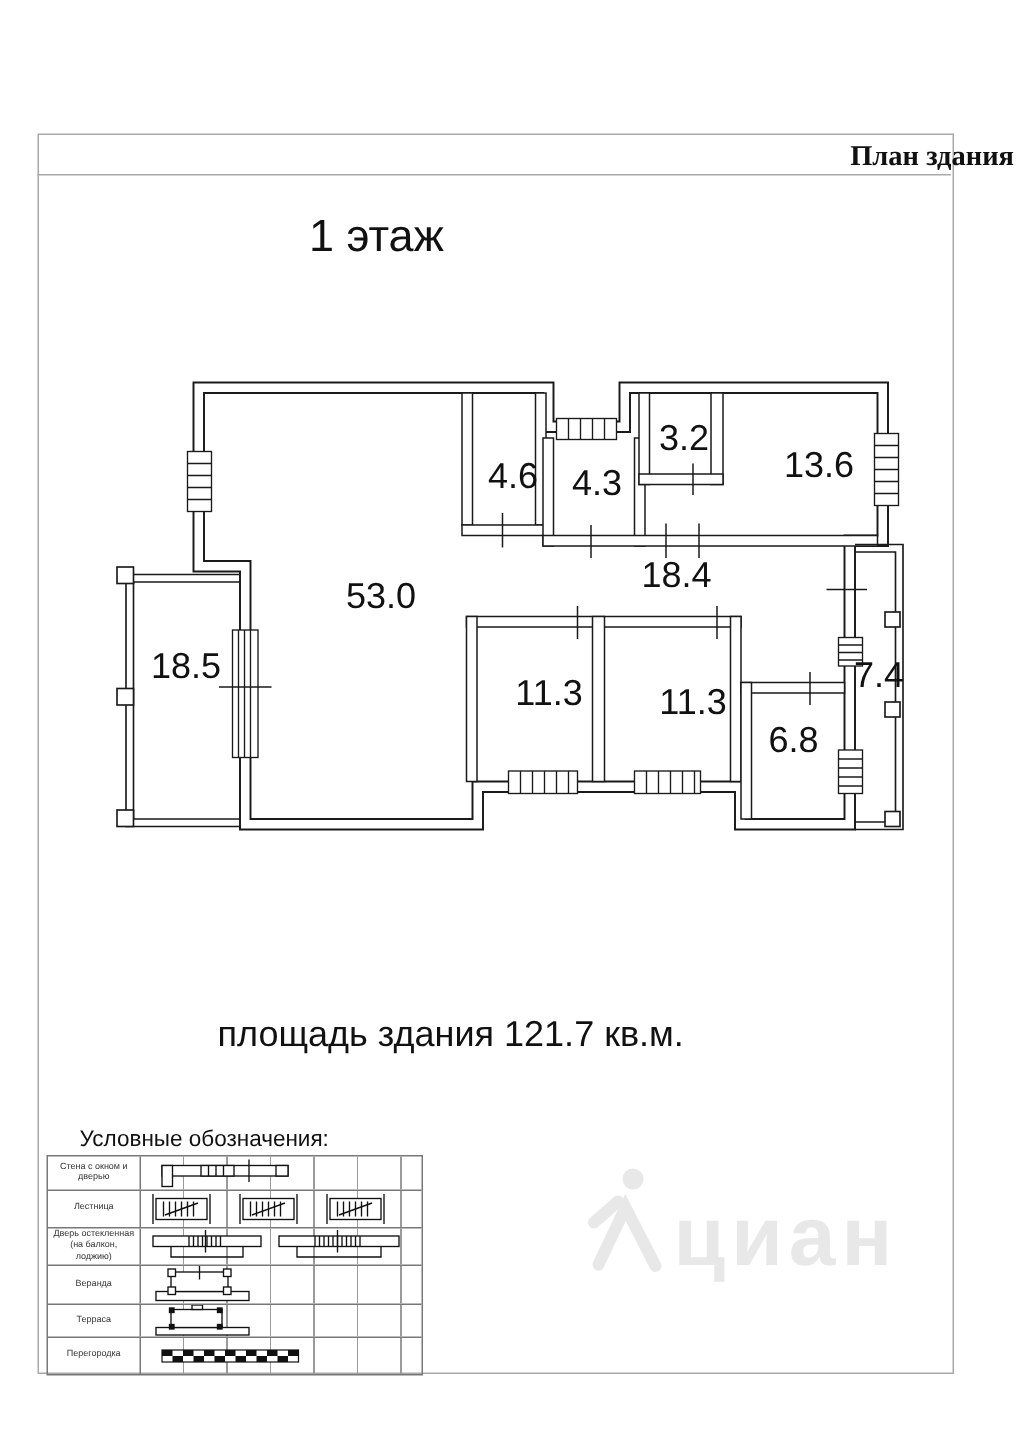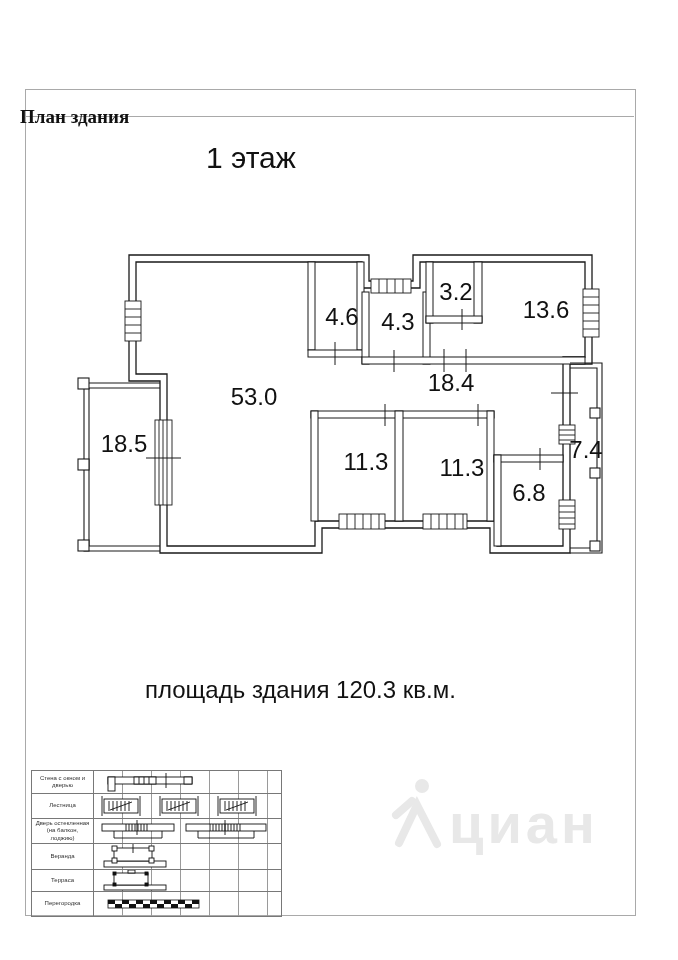--- a/index.html
+++ b/index.html
@@ -1,21 +1,21 @@
 <!DOCTYPE html>
 <html><head>
 <meta charset="utf-8">
 <style>
   html,body{margin:0;padding:0;background:#fff;}
   #page{position:relative;width:678px;height:960px;background:#fff;overflow:hidden;
         font-family:"Liberation Sans",sans-serif;color:#111;}
   .abs{position:absolute;}
   #page-border{left:25px;top:89px;width:609px;height:825px;border:1.4px solid #a9a9a9;}
   #title-bar{left:25px;top:89px;width:609px;height:27px;border-bottom:1.4px solid #a9a9a9;}
-  #doc-title{left:20px;top:106px;width:656px;text-align:left;
+  #doc-title{left:20px;top:94px;width:656px;text-align:right;
              font-family:"Liberation Serif",serif;font-weight:bold;font-size:19px;}
   #floor-label{left:206px;top:141px;width:300px;font-size:30px;}
   .area-line{left:145px;font-size:24px;white-space:nowrap;}
   #legend-title{left:53px;top:751px;font-size:15px;}
   #scale-label{left:400px;top:854px;width:201px;text-align:right;
                font-family:"Liberation Serif",serif;font-weight:bold;font-size:18px;}
   
   #legend-table{left:31px;top:770px;width:251px;border:1px solid #787878;box-sizing:border-box;}
   .lrow{display:flex;border-bottom:1px solid #787878;box-sizing:border-box;}
   .lrow:last-child{border-bottom:none;}
@@ -147,22 +147,23 @@
       <text x="456" y="300">3.2</text>
       <text x="546" y="318">13.6</text>
       <text x="451" y="391">18.4</text>
       <text x="366" y="470">11.3</text>
       <text x="462" y="476">11.3</text>
       <text x="529" y="501">6.8</text>
       <text x="586" y="458">7.4</text>
     </g>
   </svg>
 
-  <div class="abs area-line" style="top:676px">площадь здания 120.3 кв.м.</div>
-
+  <div class="abs area-line" style="top:676px">площадь здания 121.7 кв.м.</div>
+
+  <div class="abs" id="legend-title">Условные обозначения:</div>
 
   <div class="abs" id="legend-table">
 
     <div class="lrow" style="height:23px">
       <div class="lcell-label">Стена с окном и дверью</div>
       <div class="lcell-sym">
         <svg width="186" height="22" viewBox="0 0 186 22" fill="none" stroke="#111" stroke-width="0.9">
           <rect x="14" y="6" width="84" height="7" fill="#fff"></rect>
           <rect x="14" y="6" width="7" height="14" fill="#fff"></rect>
           <rect x="40" y="6" width="22" height="7" fill="#fff"></rect>

